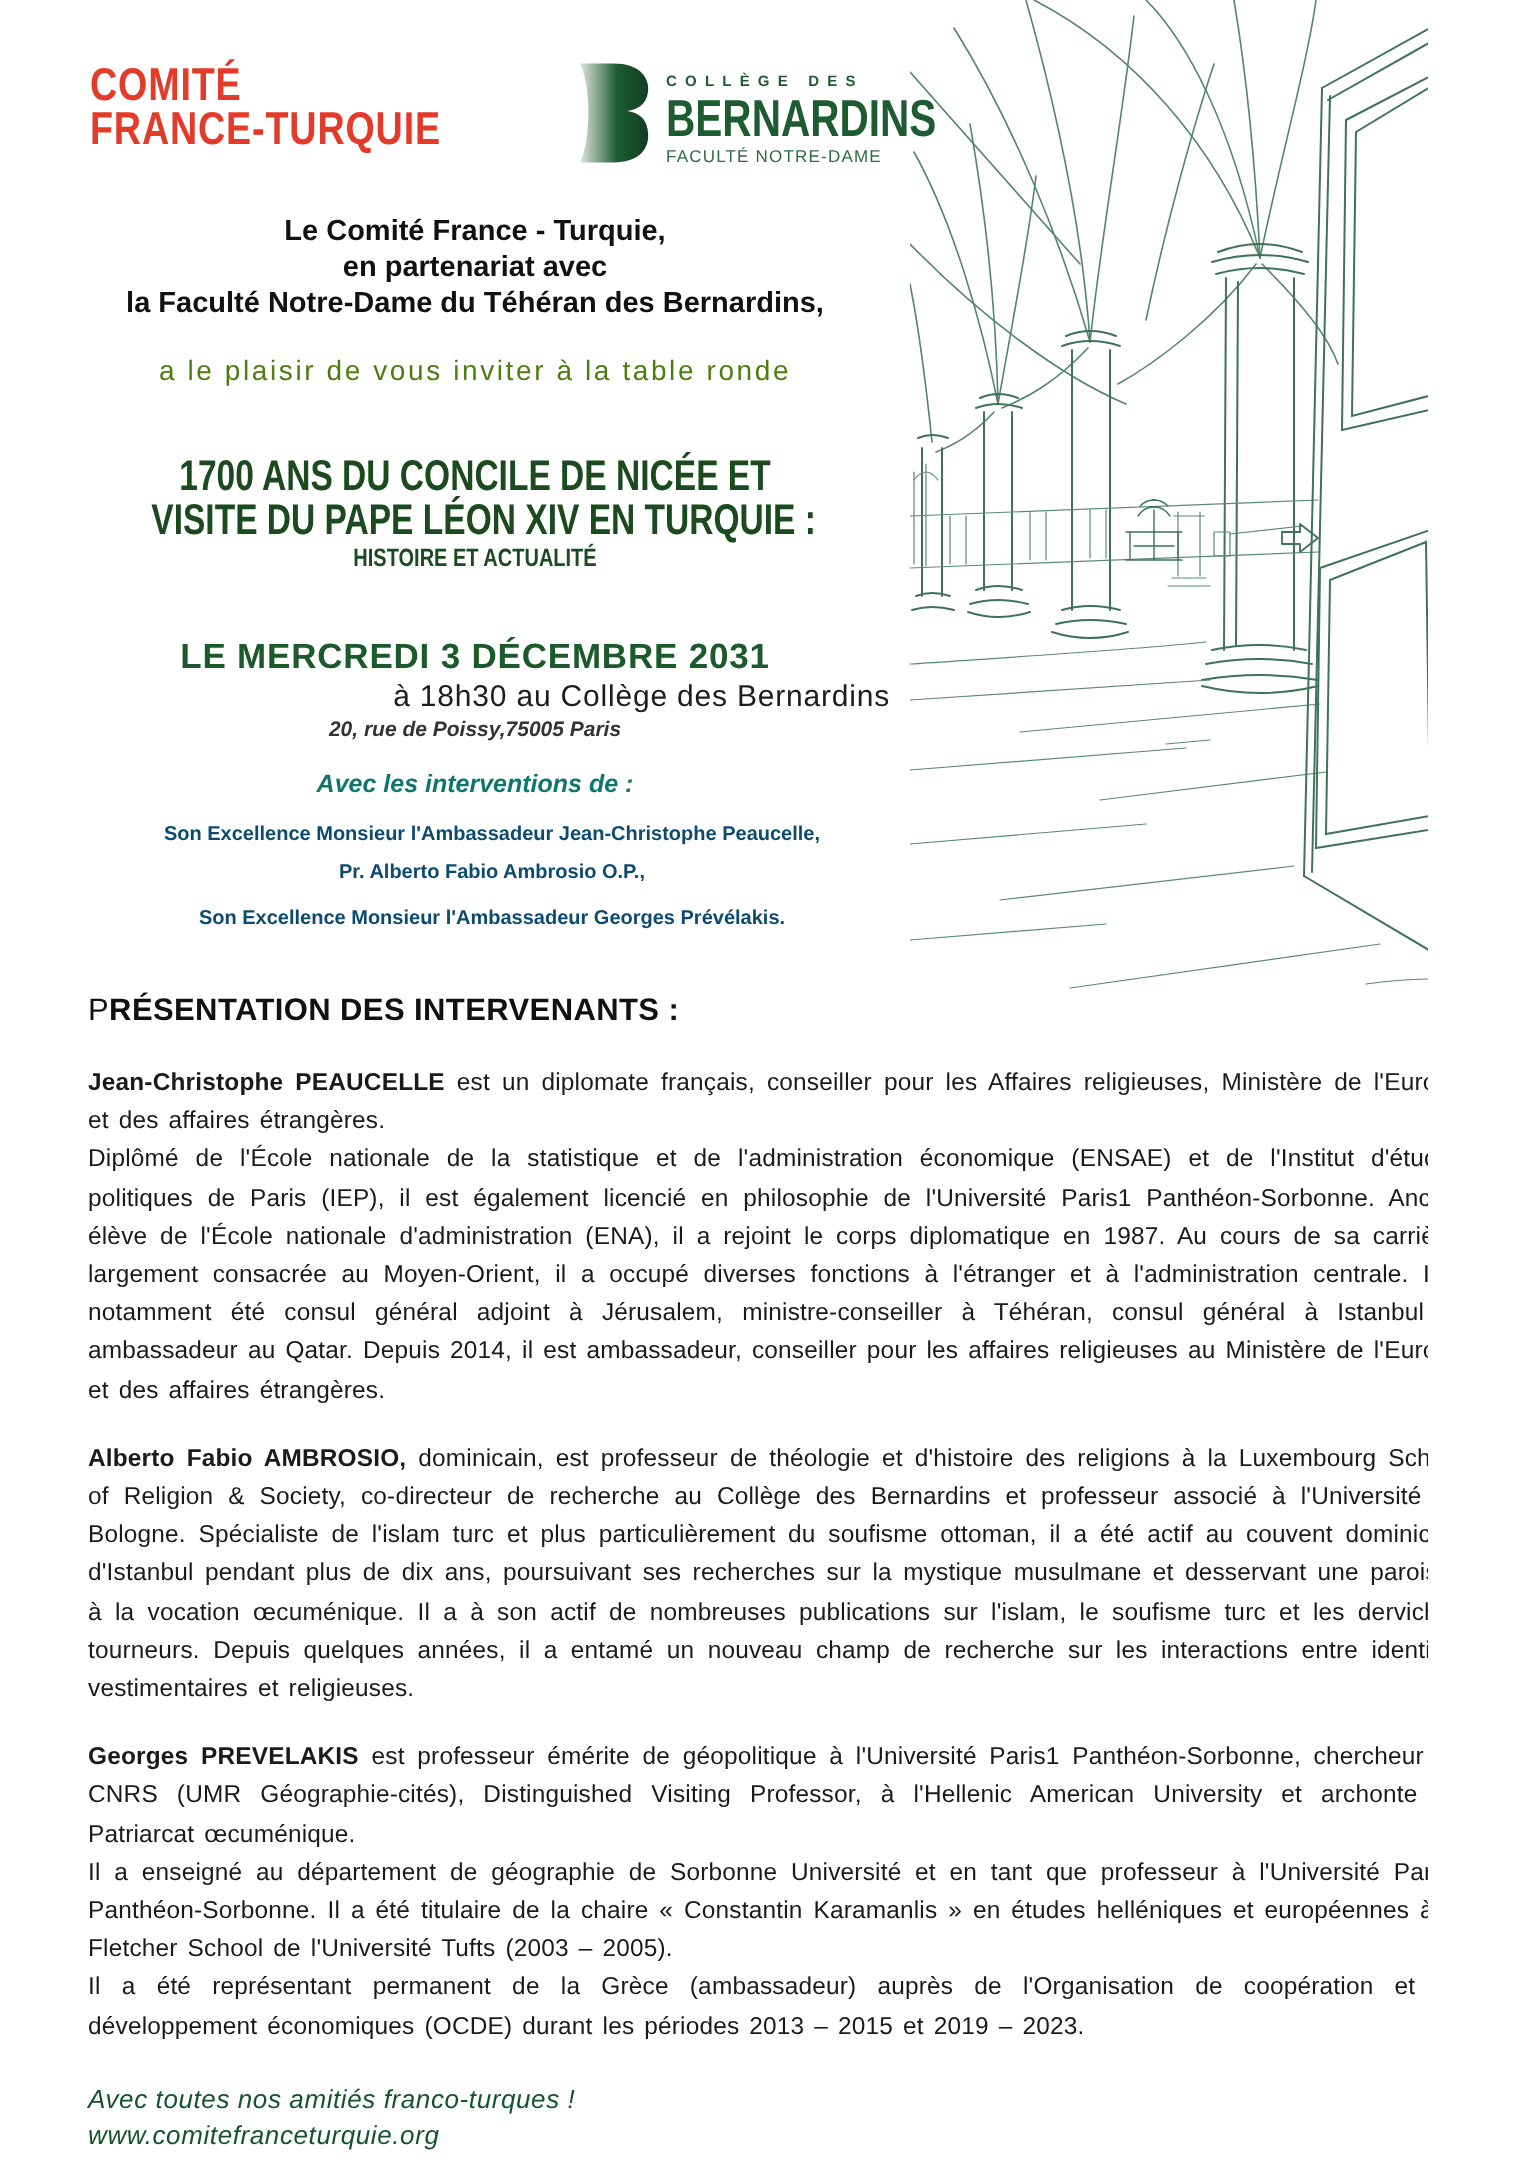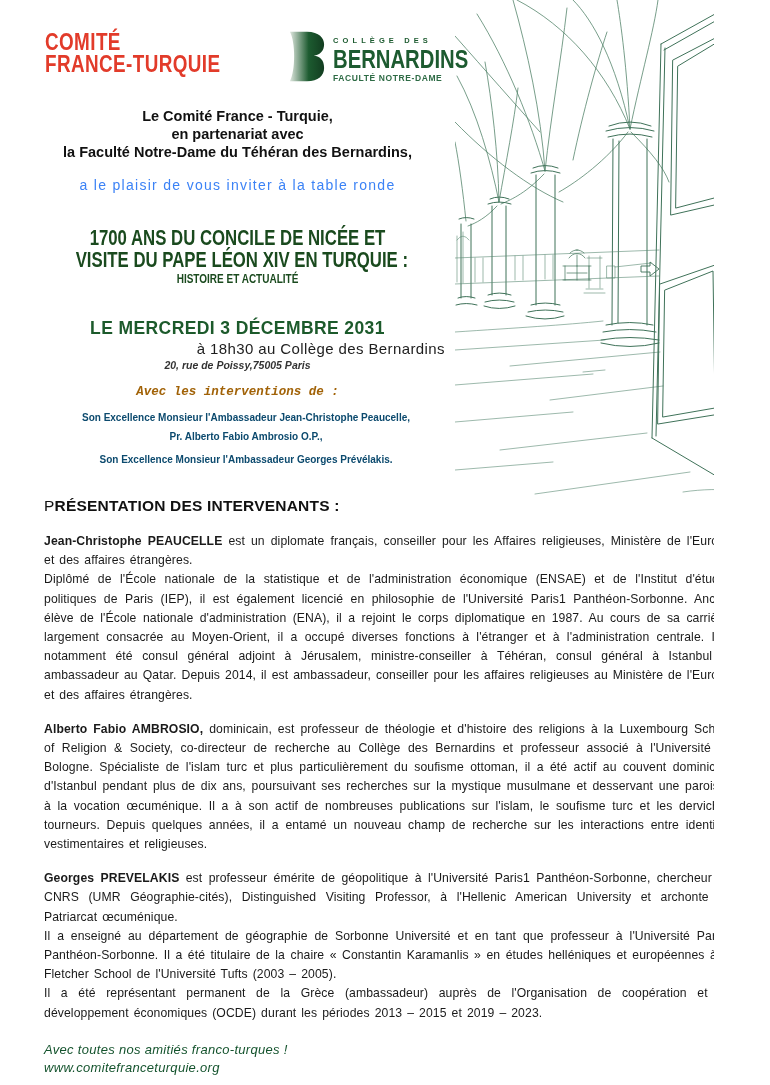--- a/index.html
+++ b/index.html
@@ -10,38 +10,38 @@
   .committee-logo{position:absolute;left:45px;top:31px;color:#E23B2A;font-weight:800;
         font-size:23px;line-height:22px;letter-spacing:.5px;}
   .committee-logo .cond{display:block;transform:scaleX(.82);transform-origin:left;white-space:nowrap;}
 
   .bernardins-logo{position:absolute;left:288px;top:30px;display:flex;align-items:flex-end;gap:7px;}
   .bmark{width:38px;height:53px;}
   .blogo-text{display:flex;flex-direction:column;}
   .blogo-college{font-size:7.5px;font-weight:700;letter-spacing:4.1px;color:#1D5B30;margin-top:2px;white-space:nowrap;}
   .blogo-name{font-size:26px;font-weight:800;color:#1D5B30;line-height:26px;margin-top:1px;
         transform:scaleX(.78);transform-origin:left;white-space:nowrap;}
-  .blogo-faculty{font-size:8.5px;font-weight:700;letter-spacing:.6px;color:#2E6B45;margin-top:1px;white-space:nowrap;}
+  .blogo-faculty{font-size:8.5px;font-weight:400;letter-spacing:.6px;color:#2E6B45;margin-top:1px;white-space:nowrap;}
 
   
   .center-col{position:absolute;left:30px;width:415px;text-align:center;}
   .invite{top:107px;font-size:14.5px;font-weight:700;line-height:18px;color:#111;}
   .invite div{white-space:nowrap;}
-  .invite-lead{margin-top:15px;font-weight:400;font-size:14px;letter-spacing:1.3px;color:#3b82f6;}
+  .invite-lead{margin-top:15px;font-weight:400;font-size:14px;letter-spacing:1.3px;color:#4d7c0f;}
 
   .event-title{top:227px;color:#1A4A1E;font-weight:800;}
   .event-title .t{font-size:21.5px;line-height:22px;transform:scaleX(.78);white-space:nowrap;}
   .event-title .st{font-size:12.5px;line-height:17px;transform:scaleX(.8);white-space:nowrap;}
 
   .event-when{top:318px;}
   .event-date{color:#1C5A2B;font-size:17.5px;font-weight:800;letter-spacing:.4px;white-space:nowrap;}
   .event-place{font-size:15px;color:#1d1d1d;margin-top:1px;letter-spacing:.4px;white-space:nowrap;text-align:right;}
   .event-address{font-size:10.5px;font-style:italic;font-weight:600;color:#333;margin-top:2px;white-space:nowrap;}
 
-  .interventions{top:385px;font-size:12.5px;font-style:italic;font-weight:600;color:#a16207;font-family:Liberation Mono, monospace;}
+  .interventions{top:385px;font-size:12.5px;font-style:italic;font-weight:600;color:#0f766e;}
 
   .speakers{position:absolute;left:16px;top:409px;width:460px;text-align:center;
         font-size:10px;font-weight:700;color:#0c4a6e;}
   .speakers div{white-space:nowrap;line-height:17px;}
   .speakers .s2{margin-top:2px;}
   .speakers .s3{margin-top:6px;}
 
   
   .presentation{position:absolute;left:44px;top:497px;width:688px;}
   .pres-heading{font-size:15.5px;font-weight:700;letter-spacing:.2px;color:#111;margin:0 0 17px 0;}

